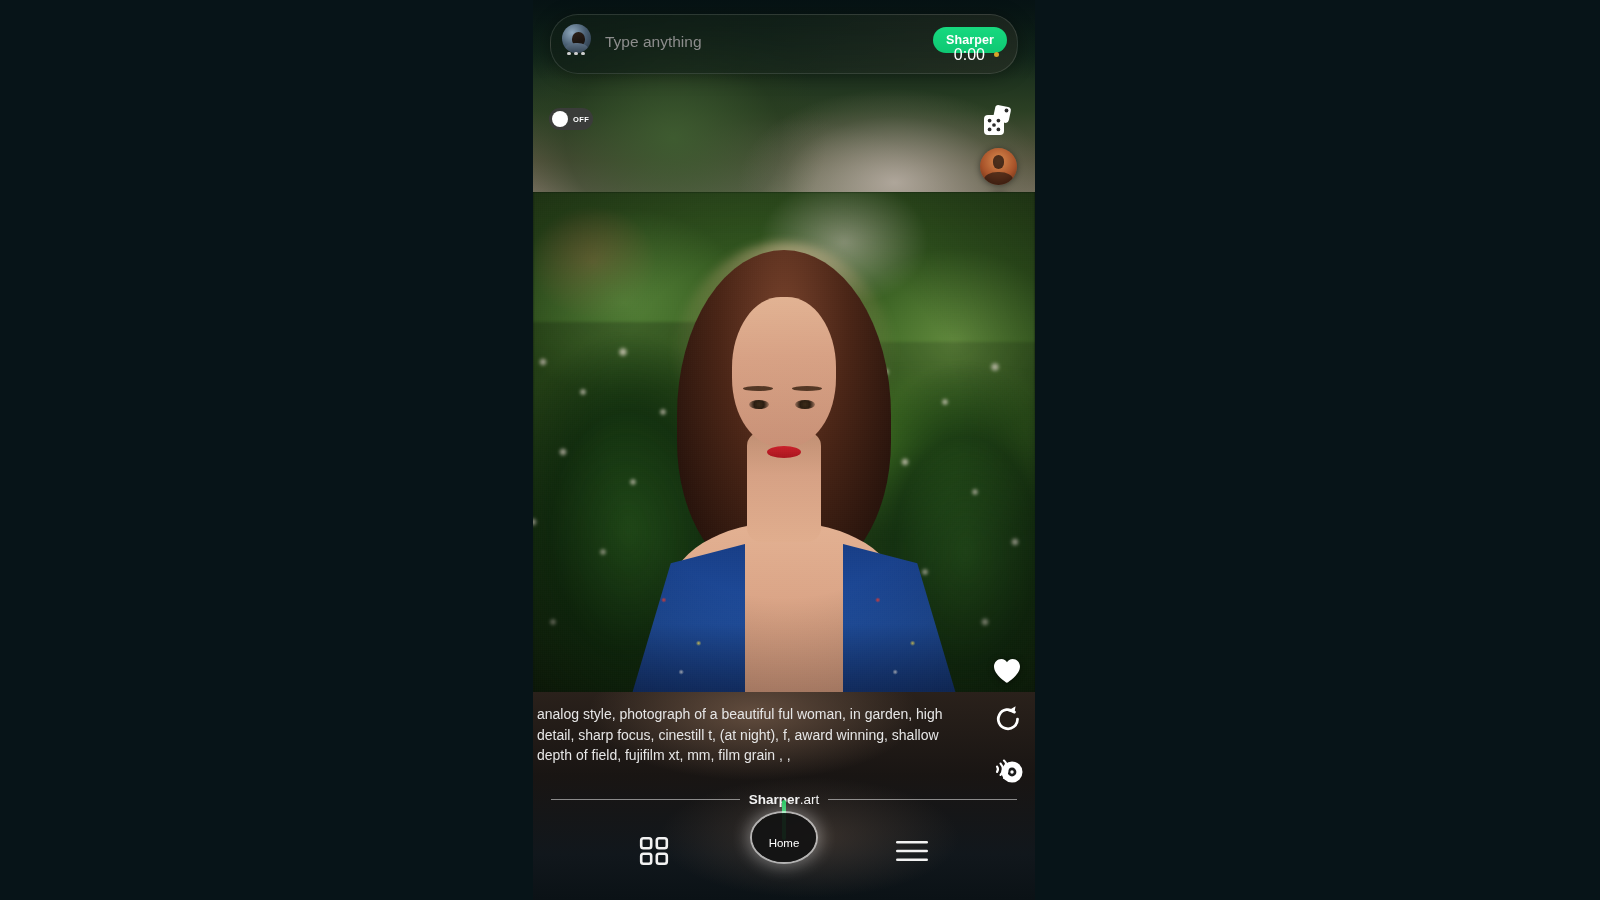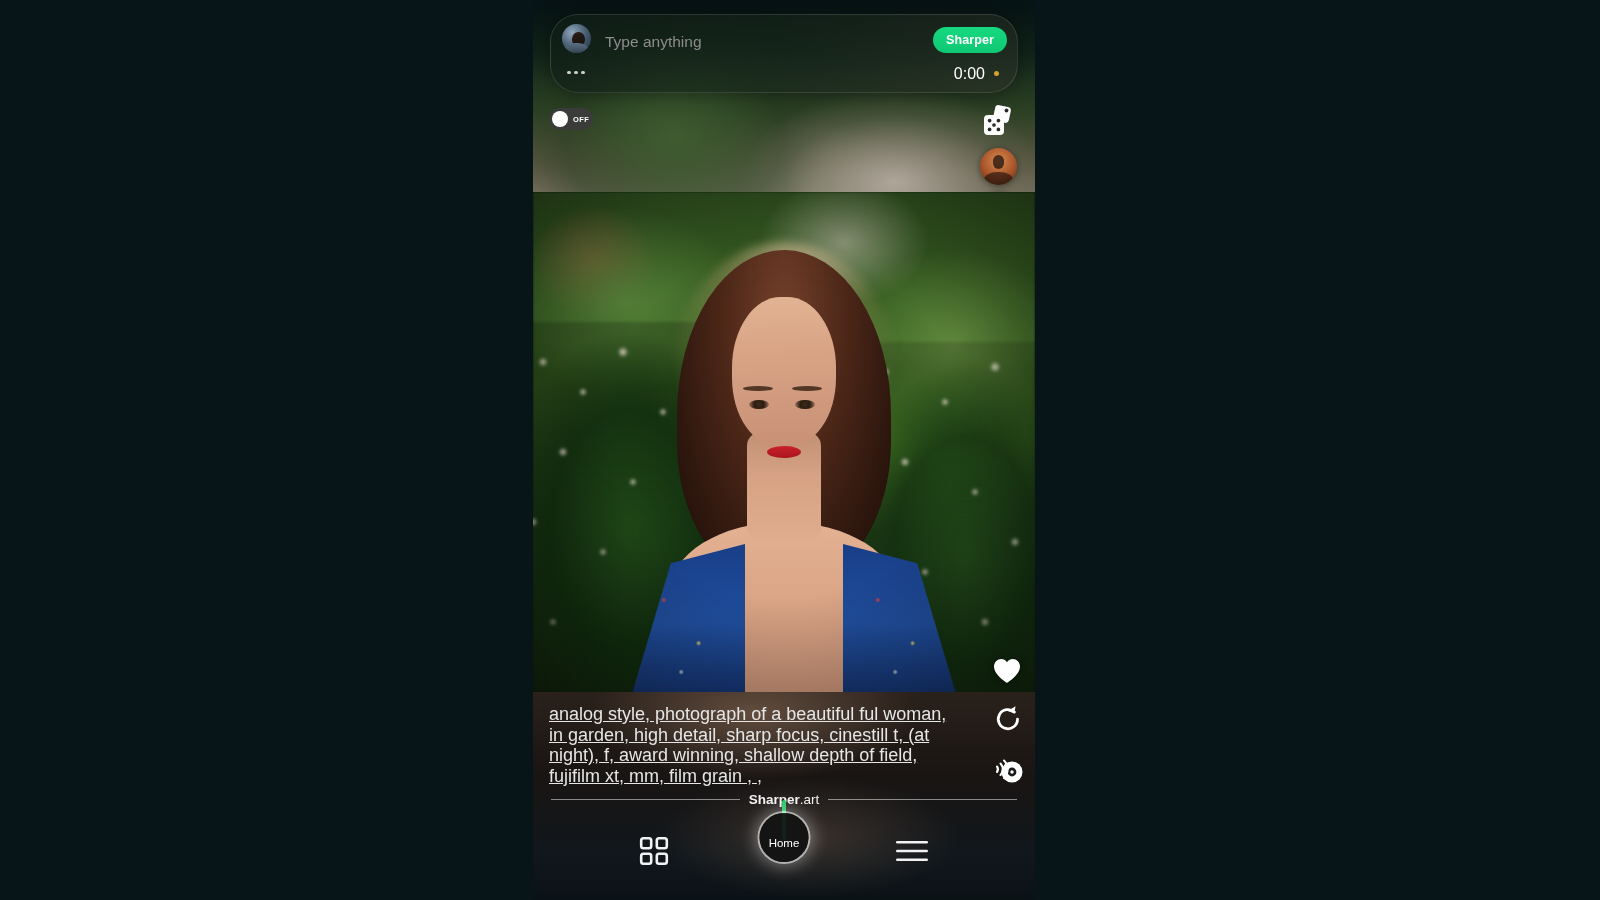--- a/index.html
+++ b/index.html
@@ -34,21 +34,21 @@
       linear-gradient(180deg, #0a1a14 0%, #13281a 28%, #2c4024 58%, #56553f 84%, #6f6a58 100%);
   }
   .top-backdrop::after{
     content:""; position:absolute; inset:0;
     background: linear-gradient(180deg, rgba(6,18,20,0.92) 0%, rgba(6,18,20,0.35) 18%, rgba(0,0,0,0) 42%);
   }
 
   
   .prompt-bar {
     position: absolute; left: 17px; top: 14px;
-    width: 468px; height: 79px;
+    width: 468px; height: 60px;
     border-radius: 28px;
     border: 1px solid rgba(255,255,255,0.12);
     background: linear-gradient(135deg, rgba(16,30,22,0.72) 0%, rgba(22,36,26,0.62) 45%, rgba(46,50,40,0.55) 100%);
     backdrop-filter: blur(8px);
     box-shadow: 0 2px 18px rgba(0,0,0,0.35);
   }
   .prompt-avatar {
     position: absolute; left: 11px; top: 9px;
     width: 29px; height: 29px; border-radius: 50%;
     overflow: hidden;
@@ -287,27 +287,26 @@
   
   .bottom-panel {
     position: absolute; left: 0; top: 692px;
     width: 502px; height: 208px;
     background:
       radial-gradient(ellipse 220px 90px at 44% 10%, rgba(118,92,74,0.75) 0%, rgba(0,0,0,0) 75%),
       radial-gradient(ellipse 200px 80px at 55% 70%, rgba(96,76,62,0.5) 0%, rgba(0,0,0,0) 75%),
       linear-gradient(180deg, #2a211b 0%, #191513 40%, #11171c 78%, #0b1216 100%);
   }
   .prompt-text {
-    position: absolute; left: 16px; top: 12px;
+    position: absolute; left: 4px; top: 12px;
     width: 408px;
     color: #e6e6e6;
-    font-size: 18px;
+    font-size: 14px;
     line-height: 20.6px;
     font-family: "Liberation Sans", sans-serif;
-    text-decoration: underline;
   }
   .side-actions {
     position: absolute; right: 12px; top: 12px;
     display: flex; flex-direction: column; gap: 20px; align-items: center;
   }
   .act-icon { width: 30px; height: 30px; cursor: pointer; }
 
   .brand-row {
     position: absolute; left: 18px; right: 18px; top: 100px;
     display: flex; align-items: center; gap: 9px;
@@ -326,21 +325,21 @@
     position: absolute; left: 0; top: 126px;
     width: 502px; height: 66px;
     display: flex; align-items: center; justify-content: space-between;
     padding: 0 106px;
   }
   .nav-grid { width: 30px; height: 30px; cursor: pointer; }
   .nav-burger { width: 34px; height: 26px; cursor: pointer; }
   .home-btn {
     position: absolute; left: 50%; top: 121px;
     transform: translateX(-50%);
-    width: 49px; height: 49px; border-radius: 50%;
+    width: 64px; height: 49px; border-radius: 50%;
     background: rgba(18,18,18,0.92);
     box-shadow: 0 0 0 2px rgba(255,255,255,0.55), 0 0 16px 5px rgba(255,255,255,0.34);
     display: flex; align-items: center; justify-content: center;
     cursor: pointer;
   }
   .home-label {
     color: #ffffff; font-size: 11.5px;
     font-family: "Liberation Sans", sans-serif;
     margin-top: 10px;
   }

